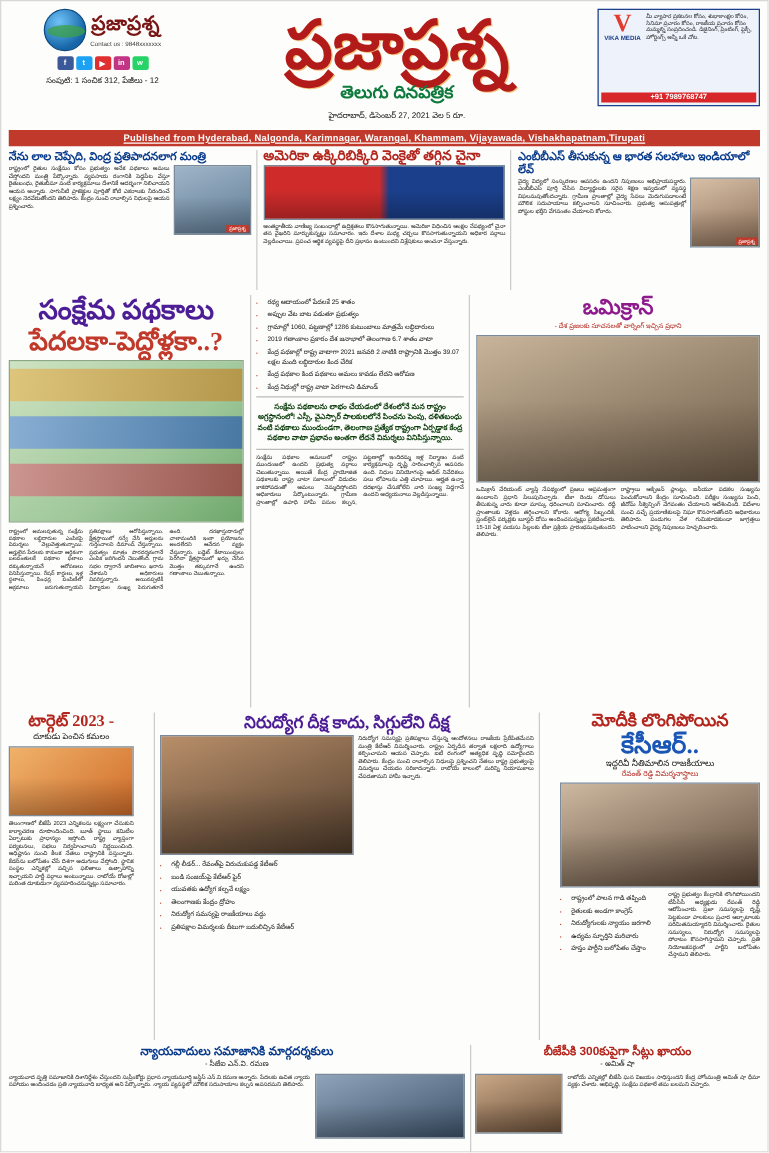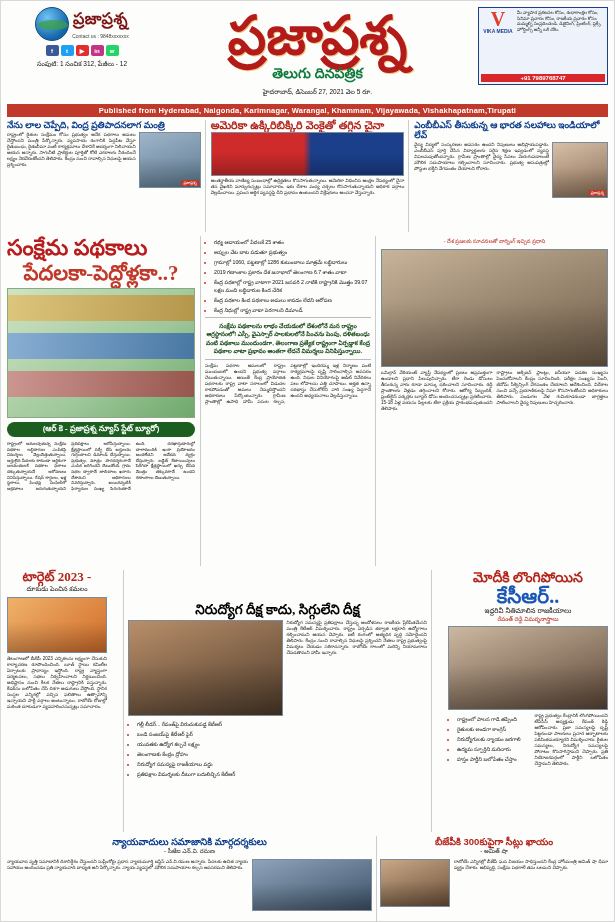--- a/index.html
+++ b/index.html
@@ -67,21 +67,21 @@
   .adbox-top { display:flex; gap:2px; }
   .ad-vmv { width:34px; text-align:center; }
   .ad-v { font-size:20px; font-weight:bold; color:#e23c2e; line-height:18px; font-family:"Liberation Serif",serif;}
   .ad-vtext { font-size:5px; color:#1b3f8b; font-weight:bold; }
   .ad-lines { flex:1; font-size:4.5px; color:#222; line-height:5.5px; }
   .ad-phone { margin-top:auto; background:#d8272a; color:#fff; font-size:6px;
               text-align:center; font-weight:bold; padding:1px 0; }
 
   .published-bar {
     background:#c0392b; color:#fff; font-size:7.5px; text-align:center;
-    padding:2px 17px; margin-top:3px; font-weight:bold; letter-spacing:.2px;
+    padding:2px 17px; margin-top:3px; font-weight:bold; letter-spacing:.2px;text-decoration:underline;
   }
 
   
   .rule { border-top:1px solid #bbb; margin:3px 0; }
   .tiny { font-size:4.6px; line-height:6px; color:#222; text-align:justify; }
   .photo {
     background: linear-gradient(160deg,#9fb5c9,#5f7b93);
     position:relative; overflow:hidden; border:1px solid #7b8b99;
   }
   .photo .pf { position:absolute; bottom:0; left:0; right:0; height:55%;
@@ -98,21 +98,21 @@
   .t3body { display:flex; gap:3px; }
 
   
   .mid { display:flex; gap:5px; margin-top:4px; height: 330px; }
   .mid-left { width: 188px; }
   .mid-mid  { width: 176px; border-left:1px solid #ccc; border-right:1px solid #ccc; padding:0 4px; }
   .mid-right{ flex:1; }
 
   .big-head1 {
     font-family:"Liberation Serif", serif; font-weight:bold;
-    font-size: 22px; color:#b91c1c; line-height:24px; 
+    font-size: 22px; color:#4c1d95; line-height:24px; text-align:center;
   }
   .big-head2 {
     font-family:"Liberation Serif", serif; font-weight:bold;
     font-size: 21px; color:#c0392b; line-height:24px; text-align:center; margin-top:1px;
   }
   .collage { height:130px; margin-top:3px; position:relative;
              background:linear-gradient(140deg,#cfe3c2,#9ec79a 60%,#6ea86b);
              border:1px solid #8aa884; overflow:hidden; }
   .collage .strip { position:absolute; left:0; right:0; height:26px; opacity:.85; }
   .byline {
@@ -140,21 +140,21 @@
 
   
   .band3 { display:flex; gap:16px; margin-top:4px; height: 262px; }
   .b3a { width:100px; }
   .b3b { flex:1; border-left:1px solid #ccc; border-right:1px solid #ccc; padding:0 4px; }
   .b3c { width:160px; }
   .target-head { font-family:"Liberation Serif",serif; font-weight:bold;
                  font-size:13px; color:#b3261e; text-align:center; line-height:14px; }
   .target-sub { font-size:6.5px; color:#111; text-align:center; margin-top:1px; }
   .ktr-head { font-family:"Liberation Serif",serif; font-weight:bold;
-              font-size:13.5px; color:#000000; text-align:center; line-height:15px;margin-top:32px; }
+              font-size:13.5px; color:#4c1d95; text-align:center; line-height:15px; }
   .modi-head { font-family:"Liberation Serif",serif; font-weight:bold;
                font-size:14px; color:#b3261e; text-align:center; line-height:15px; }
   .kcr-head { font-family:"Liberation Serif",serif; font-weight:bold;
               font-size:20px; color:#1a56b5; text-align:center; line-height:22px; }
   .kcr-sub { font-size:7px; color:#111; text-align:center; }
 
   
   .bottom { display:flex; gap:3px; margin-top:4px; height: 86px; }
   .bl { flex:1.6; border-right:1px solid #ccc; padding-right:4px; }
   .br { flex:1; }
@@ -244,41 +244,41 @@
 
     <div class="mid-left">
       <div class="big-head1">సంక్షేమ పథకాలు</div>
       <div class="big-head2">పేదలకా-పెద్దోళ్లకా..?</div>
       <div class="collage">
         <div class="strip" style="top:6px;background:linear-gradient(90deg,#e0c070,#b98f3e)"></div>
         <div class="strip" style="top:44px;background:linear-gradient(90deg,#7fa6d8,#3c6ca8)"></div>
         <div class="strip" style="top:82px;background:linear-gradient(90deg,#d08a8a,#9c4747)"></div>
         <div class="pf"></div>
       </div>
-      <div class="byline">(ఆర్ కె - ప్రజాప్రశ్న న్యూస్ స్టేట్ బ్యూరో)</div>
       <div class="twocol">రాష్ట్రంలో అమలవుతున్న సంక్షేమ పథకాల లబ్ధిదారుల ఎంపికపై విమర్శలు వెల్లువెత్తుతున్నాయి. అర్హులైన పేదలకు కాకుండా ఆర్థికంగా బలవంతులకే పథకాల ఫలాలు దక్కుతున్నాయనే ఆరోపణలు వినిపిస్తున్నాయి. రేషన్ కార్డులు, ఇళ్ల స్థలాలు, పింఛన్ల పంపిణీలో అక్రమాలు జరుగుతున్నాయని ప్రతిపక్షాలు ఆరోపిస్తున్నాయి. క్షేత్రస్థాయిలో సర్వే చేసి అర్హులను గుర్తించాలని డిమాండ్ చేస్తున్నాయి. ప్రభుత్వం మాత్రం పారదర్శకంగానే ఎంపిక జరిగిందని చెబుతోంది. గ్రామ సభల ద్వారానే జాబితాలు ఖరారు చేశామని అధికారులు వివరిస్తున్నారు. అయినప్పటికీ ఫిర్యాదుల సంఖ్య పెరుగుతూనే ఉంది. దరఖాస్తుదారుల్లో చాలామందికి ఇంకా ప్రయోజనం అందలేదని ఆవేదన వ్యక్తం చేస్తున్నారు. బడ్జెట్ కేటాయింపులు పెరిగినా క్షేత్రస్థాయిలో ఖర్చు చేసిన మొత్తం తక్కువగానే ఉందని గణాంకాలు చెబుతున్నాయి.</div>
     </div>
 
     <div class="mid-mid">
       <ul class="bullets">
         <li>రథ్య ఆదాయంలో పేదలకే 25 శాతం</li>
         <li>అప్పుల వేట బాట పడుతూ ప్రభుత్వం</li>
         <li>గ్రామాల్లో 1060, పట్టణాల్లో 1286 కుటుంబాలు మాత్రమే లబ్ధిదారులు</li>
         <li>2019 గణాంకాల ప్రకారం దేశ జనాభాలో తెలంగాణ 6.7 శాతం వాటా</li>
         <li>కేంద్ర పథకాల్లో రాష్ట్ర వాటాగా 2021 జనవరి 2 నాటికి రాష్ట్రానికి మొత్తం 39.07 లక్షల మంది లబ్ధిదారుల కింద చేరిక</li>
         <li>కేంద్ర పథకాల కింద పథకాలు అమలు కావడం లేదని ఆరోపణ</li>
         <li>కేంద్ర నిధుల్లో రాష్ట్ర వాటా పెరగాలని డిమాండ్</li>
       </ul>
       <div class="rule"></div>
       <div class="mid-lead">సంక్షేమ పథకాలను లాభం చేయడంలో దేశంలోనే మన రాష్ట్రం అగ్రస్థానంలో! ఎస్సీ, వైఎస్సార్ పాలకులలోనే పించను పెంపు, దళితబంధు వంటి పథకాలు ముందుండగా, తెలంగాణ ప్రత్యేక రాష్ట్రంగా ఏర్పడ్డాక కేంద్ర పథకాల వాటా ప్రభావం అంతగా లేదనే విమర్శలు వినిపిస్తున్నాయి.</div>
       <div class="rule"></div>
       <div class="tiny" style="column-count:2;column-gap:5px">సంక్షేమ పథకాల అమలులో రాష్ట్రం ముందంజలో ఉందని ప్రభుత్వ వర్గాలు చెబుతున్నాయి. అయితే కేంద్ర ప్రాయోజిత పథకాలకు రాష్ట్ర వాటా సకాలంలో విడుదల కాకపోవడంతో అమలు నెమ్మదిస్తోందని అధికారులు పేర్కొంటున్నారు. గ్రామీణ ప్రాంతాల్లో ఉపాధి హామీ పనుల కల్పన, పట్టణాల్లో ఇందిరమ్మ ఇళ్ల నిర్మాణం వంటి కార్యక్రమాలపై దృష్టి సారించాల్సిన అవసరం ఉంది. నిధుల వినియోగంపై ఆడిట్ నివేదికలు పలు లోపాలను ఎత్తి చూపాయి. అర్హత ఉన్నా దరఖాస్తు చేసుకోలేని వారి సంఖ్య పెద్దగానే ఉందని అధ్యయనాలు వెల్లడిస్తున్నాయి.</div>
     </div>
 
     <div class="mid-right">
+      <div class="omicron-head">ఒమిక్రాన్</div>
       <div class="omicron-kicker">- దేశ ప్రజలకు సూచనలతో వార్నింగ్ ఇచ్చిన ప్రధాని</div>
       <div class="photo" style="height:118px;margin-top:3px;background:linear-gradient(160deg,#c7b49a,#6d5a46)">
         <div class="pf"></div>
       </div>
       <div style="display:flex;gap:4px;margin-top:3px">
         <div class="tiny" style="flex:1">ఒమిక్రాన్ వేరియంట్ వ్యాప్తి నేపథ్యంలో ప్రజలు అప్రమత్తంగా ఉండాలని ప్రధాని పిలుపునిచ్చారు. టీకా రెండు డోసులు తీసుకున్న వారు కూడా మాస్కు ధరించాలని సూచించారు. రద్దీ ప్రాంతాలకు వెళ్లడం తగ్గించాలని కోరారు. ఆరోగ్య సిబ్బందికి, ఫ్రంట్‌లైన్ వర్కర్లకు బూస్టర్ డోసు అందించనున్నట్లు ప్రకటించారు. 15-18 ఏళ్ల వయసు పిల్లలకు టీకా ప్రక్రియ ప్రారంభమవుతుందని తెలిపారు.</div>
         <div class="tiny" style="flex:1">రాష్ట్రాలు ఆక్సిజన్ ప్లాంట్లు, ఐసీయూ పడకల సంఖ్యను పెంచుకోవాలని కేంద్రం సూచించింది. పరీక్షల సంఖ్యను పెంచి, జీనోమ్ సీక్వెన్సింగ్ వేగవంతం చేయాలని ఆదేశించింది. విదేశాల నుంచి వచ్చే ప్రయాణికులపై నిఘా కొనసాగుతోందని అధికారులు తెలిపారు. పండుగల వేళ గుమికూడకుండా జాగ్రత్తలు పాటించాలని వైద్య నిపుణులు హెచ్చరించారు.</div>
       </div>
     </div>
   </div>

